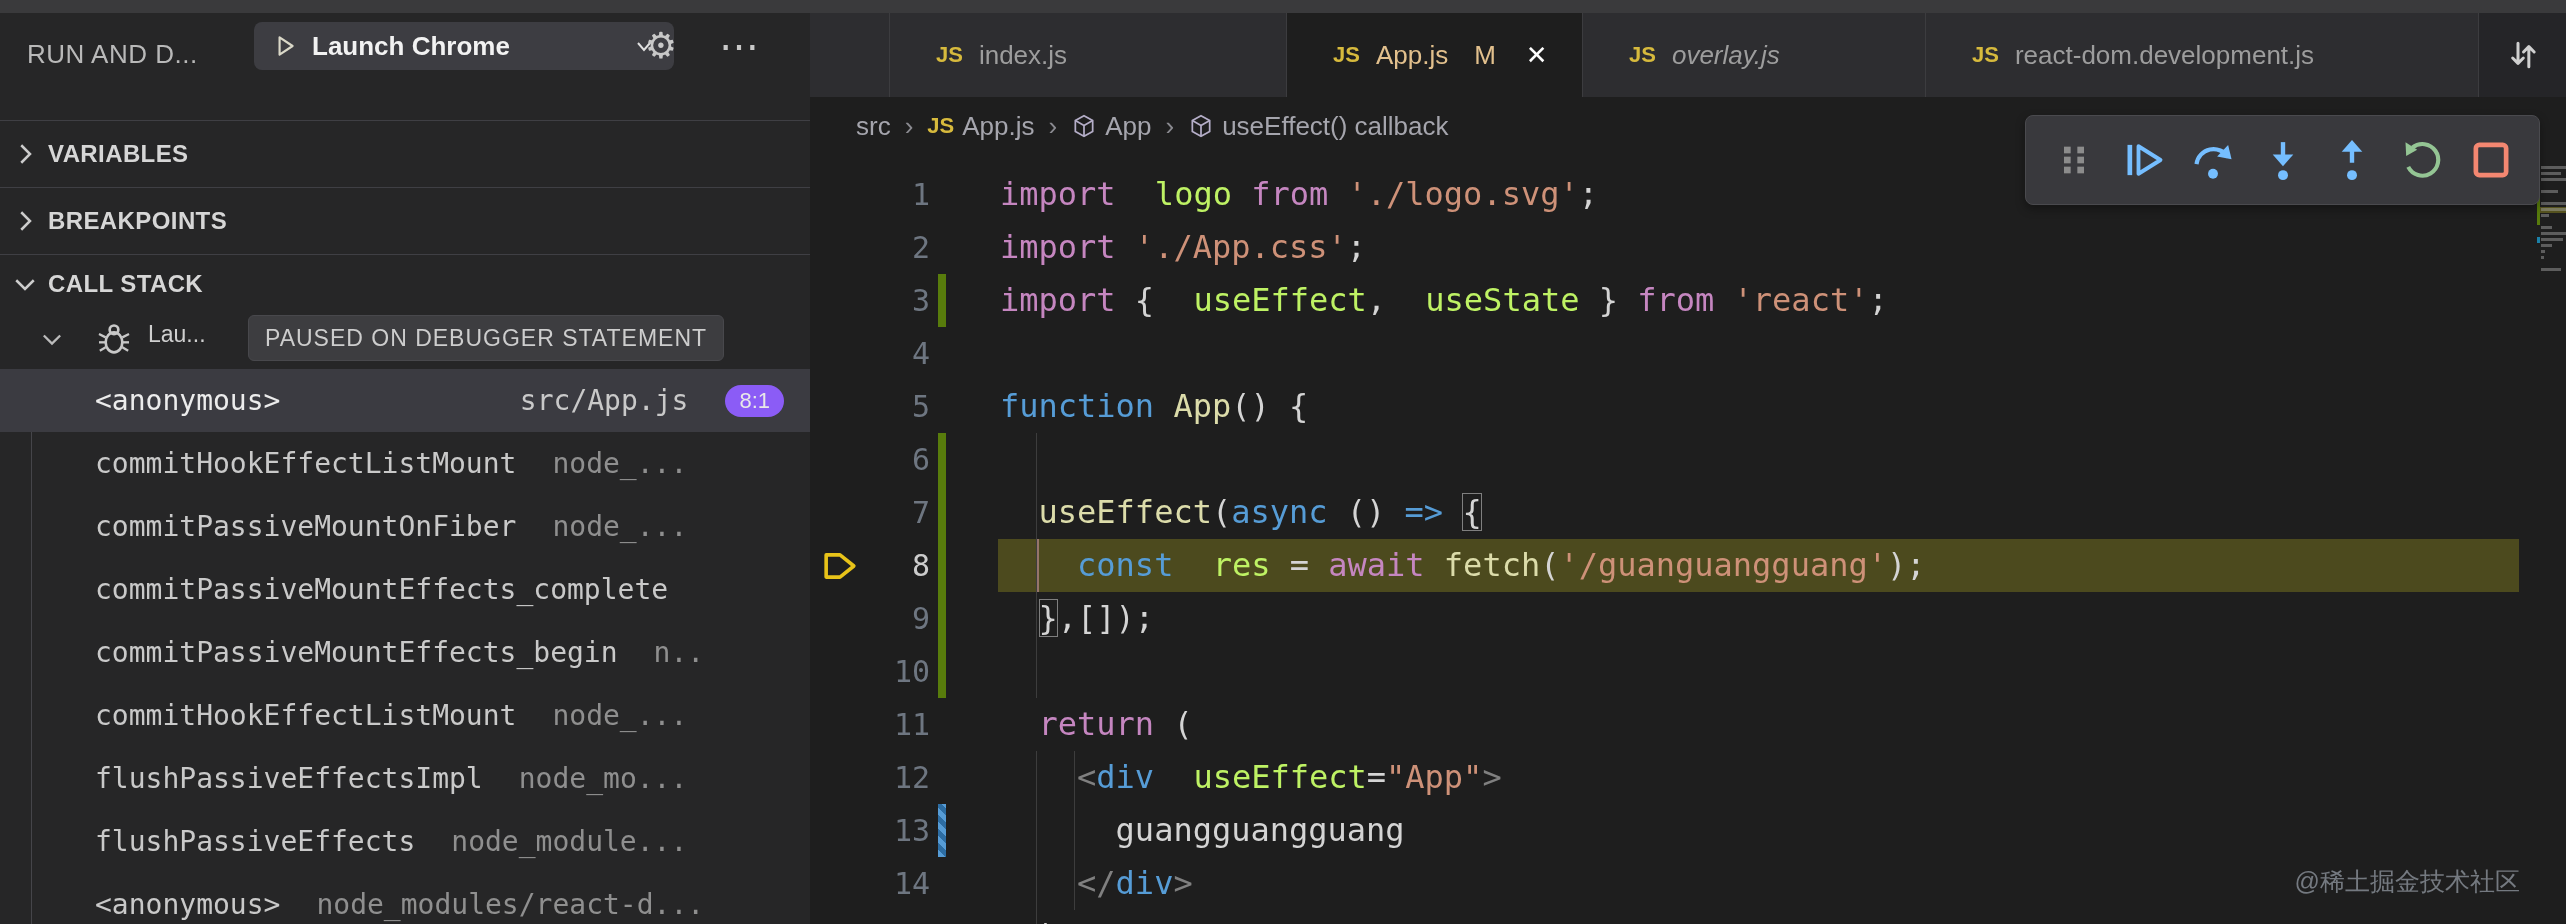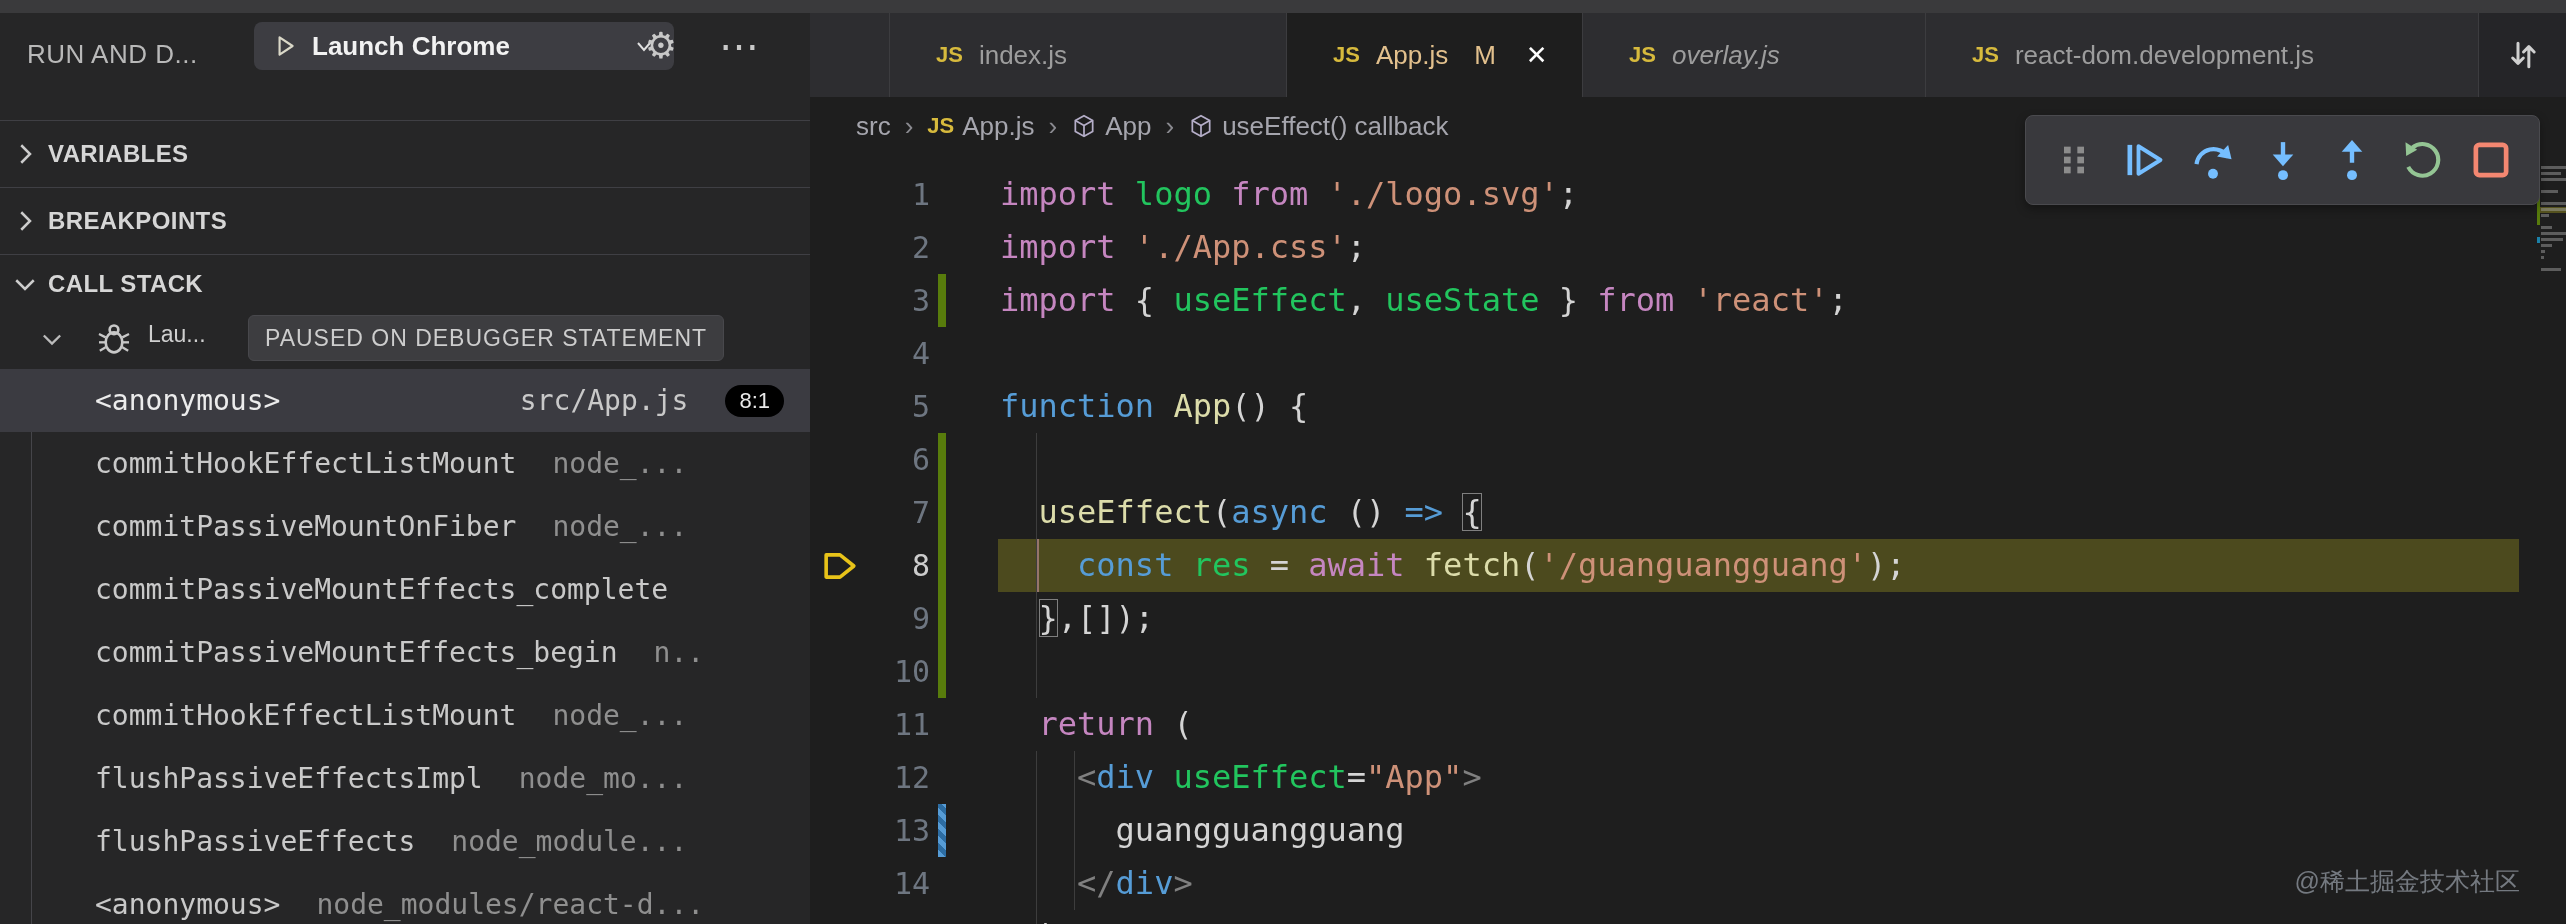--- a/index.html
+++ b/index.html
@@ -24,21 +24,21 @@
   .paused-badge{position:absolute;left:248px;top:2px;height:44px;background:#3d3d40;border:1px solid #48484c;border-radius:6px;
       display:flex;align-items:center;padding:0 16px;font-size:23px;color:#cdcdcd;letter-spacing:1px;white-space:nowrap;}
   .frames{position:relative;margin-top:4px;}
   .tree-guide{position:absolute;left:31px;top:0;bottom:-40px;width:1px;background:#45454a;}
   .frame{position:relative;height:63px;display:flex;align-items:center;padding-left:95px;box-sizing:border-box;
       font-family:"DejaVu Sans Mono",monospace;font-size:28px;color:#c9c9c9;white-space:nowrap;overflow:hidden;cursor:pointer;}
   .frame .path{color:#8f8f8f;margin-left:36px;}
   .frame.selected{background:#3b3b41;color:#ececec;}
   .frame.selected .right{margin-left:auto;display:flex;align-items:center;gap:37px;padding-right:26px;}
   .frame.selected .path{margin-left:0;color:#c9c9c9;}
-  .badge-pill{font-family:"Liberation Sans",sans-serif;background:#000000;color:#e8e8e8;font-size:22px;
+  .badge-pill{font-family:"Liberation Sans",sans-serif;background:#8b5cf6;color:#e8e8e8;font-size:22px;
       border-radius:16px;padding:3px 14px;}
 
   
   .tabbar{position:absolute;left:810px;top:13px;width:1756px;height:84px;background:#2d2d30;display:flex;}
   .tab-spacer{width:80px;border-right:1px solid #3c3c3f;box-sizing:border-box;}
   .tab{display:flex;align-items:center;gap:16px;padding:0 0 0 46px;box-sizing:border-box;
       border-right:1px solid #3c3c3f;font-size:26px;color:#9d9d9d;cursor:pointer;white-space:nowrap;overflow:hidden;}
   .tab.active{background:#1e1e1e;color:#e2c08d;}
   .tab.preview .tab-lbl{font-style:italic;}
   .js-badge{font-weight:700;font-size:22px;color:#d7ba3d;letter-spacing:0;}
@@ -57,21 +57,21 @@
   .cursor-guide{position:absolute;left:226px;top:442px;width:3px;height:53px;background:#96756b;}
   .ln{position:absolute;left:40px;width:80px;text-align:right;height:53px;line-height:53px;
       font-family:"DejaVu Sans Mono",monospace;font-size:30px;color:#6e7681;cursor:pointer;}
   .ln.cur{color:#cccccc;}
   .chg{position:absolute;left:128px;width:8px;height:53px;}
   .chg.added{background:#587c0c;}
   .chg.modified{background:repeating-linear-gradient(45deg,#569cd6 0 5px,#2d6da3 5px 10px);}
   .iguide{position:absolute;width:1px;background:#3d3d3d;}
   .code-line{position:absolute;left:190px;height:53px;line-height:53px;white-space:pre;
       font-family:"DejaVu Sans Mono",monospace;font-size:32px;color:#d4d4d4;cursor:text;}
-  .tk-kw{color:#c586c0;} .tk-kw2{color:#569cd6;} .tk-var{color:#22c55e;} .tk-fn{color:#dcdcaa;}
+  .tk-kw{color:#c586c0;} .tk-kw2{color:#569cd6;} .tk-var{color:#bef264;margin-left:20px;} .tk-fn{color:#dcdcaa;}
   .tk-str{color:#ce9178;} .tk-pun{color:#d4d4d4;} .tk-tag{color:#808080;} .tk-txt{color:#d4d4d4;}
   .tk-box{outline:1px solid #7f7f7f;outline-offset:-1px;}
   .dbg-arrow{position:absolute;left:12px;top:452px;}
 
   
   .dbg-toolbar{position:absolute;left:1215px;top:18px;width:515px;height:90px;background:#39393d;
       border:1px solid #4a4a4e;border-radius:8px;box-shadow:0 4px 10px rgba(0,0,0,.35);
       display:flex;align-items:center;justify-content:space-between;padding:0 22px;box-sizing:border-box;z-index:30;}
   .tool-btn{width:52px;height:52px;display:flex;align-items:center;justify-content:center;cursor:pointer;border-radius:6px;}
 

